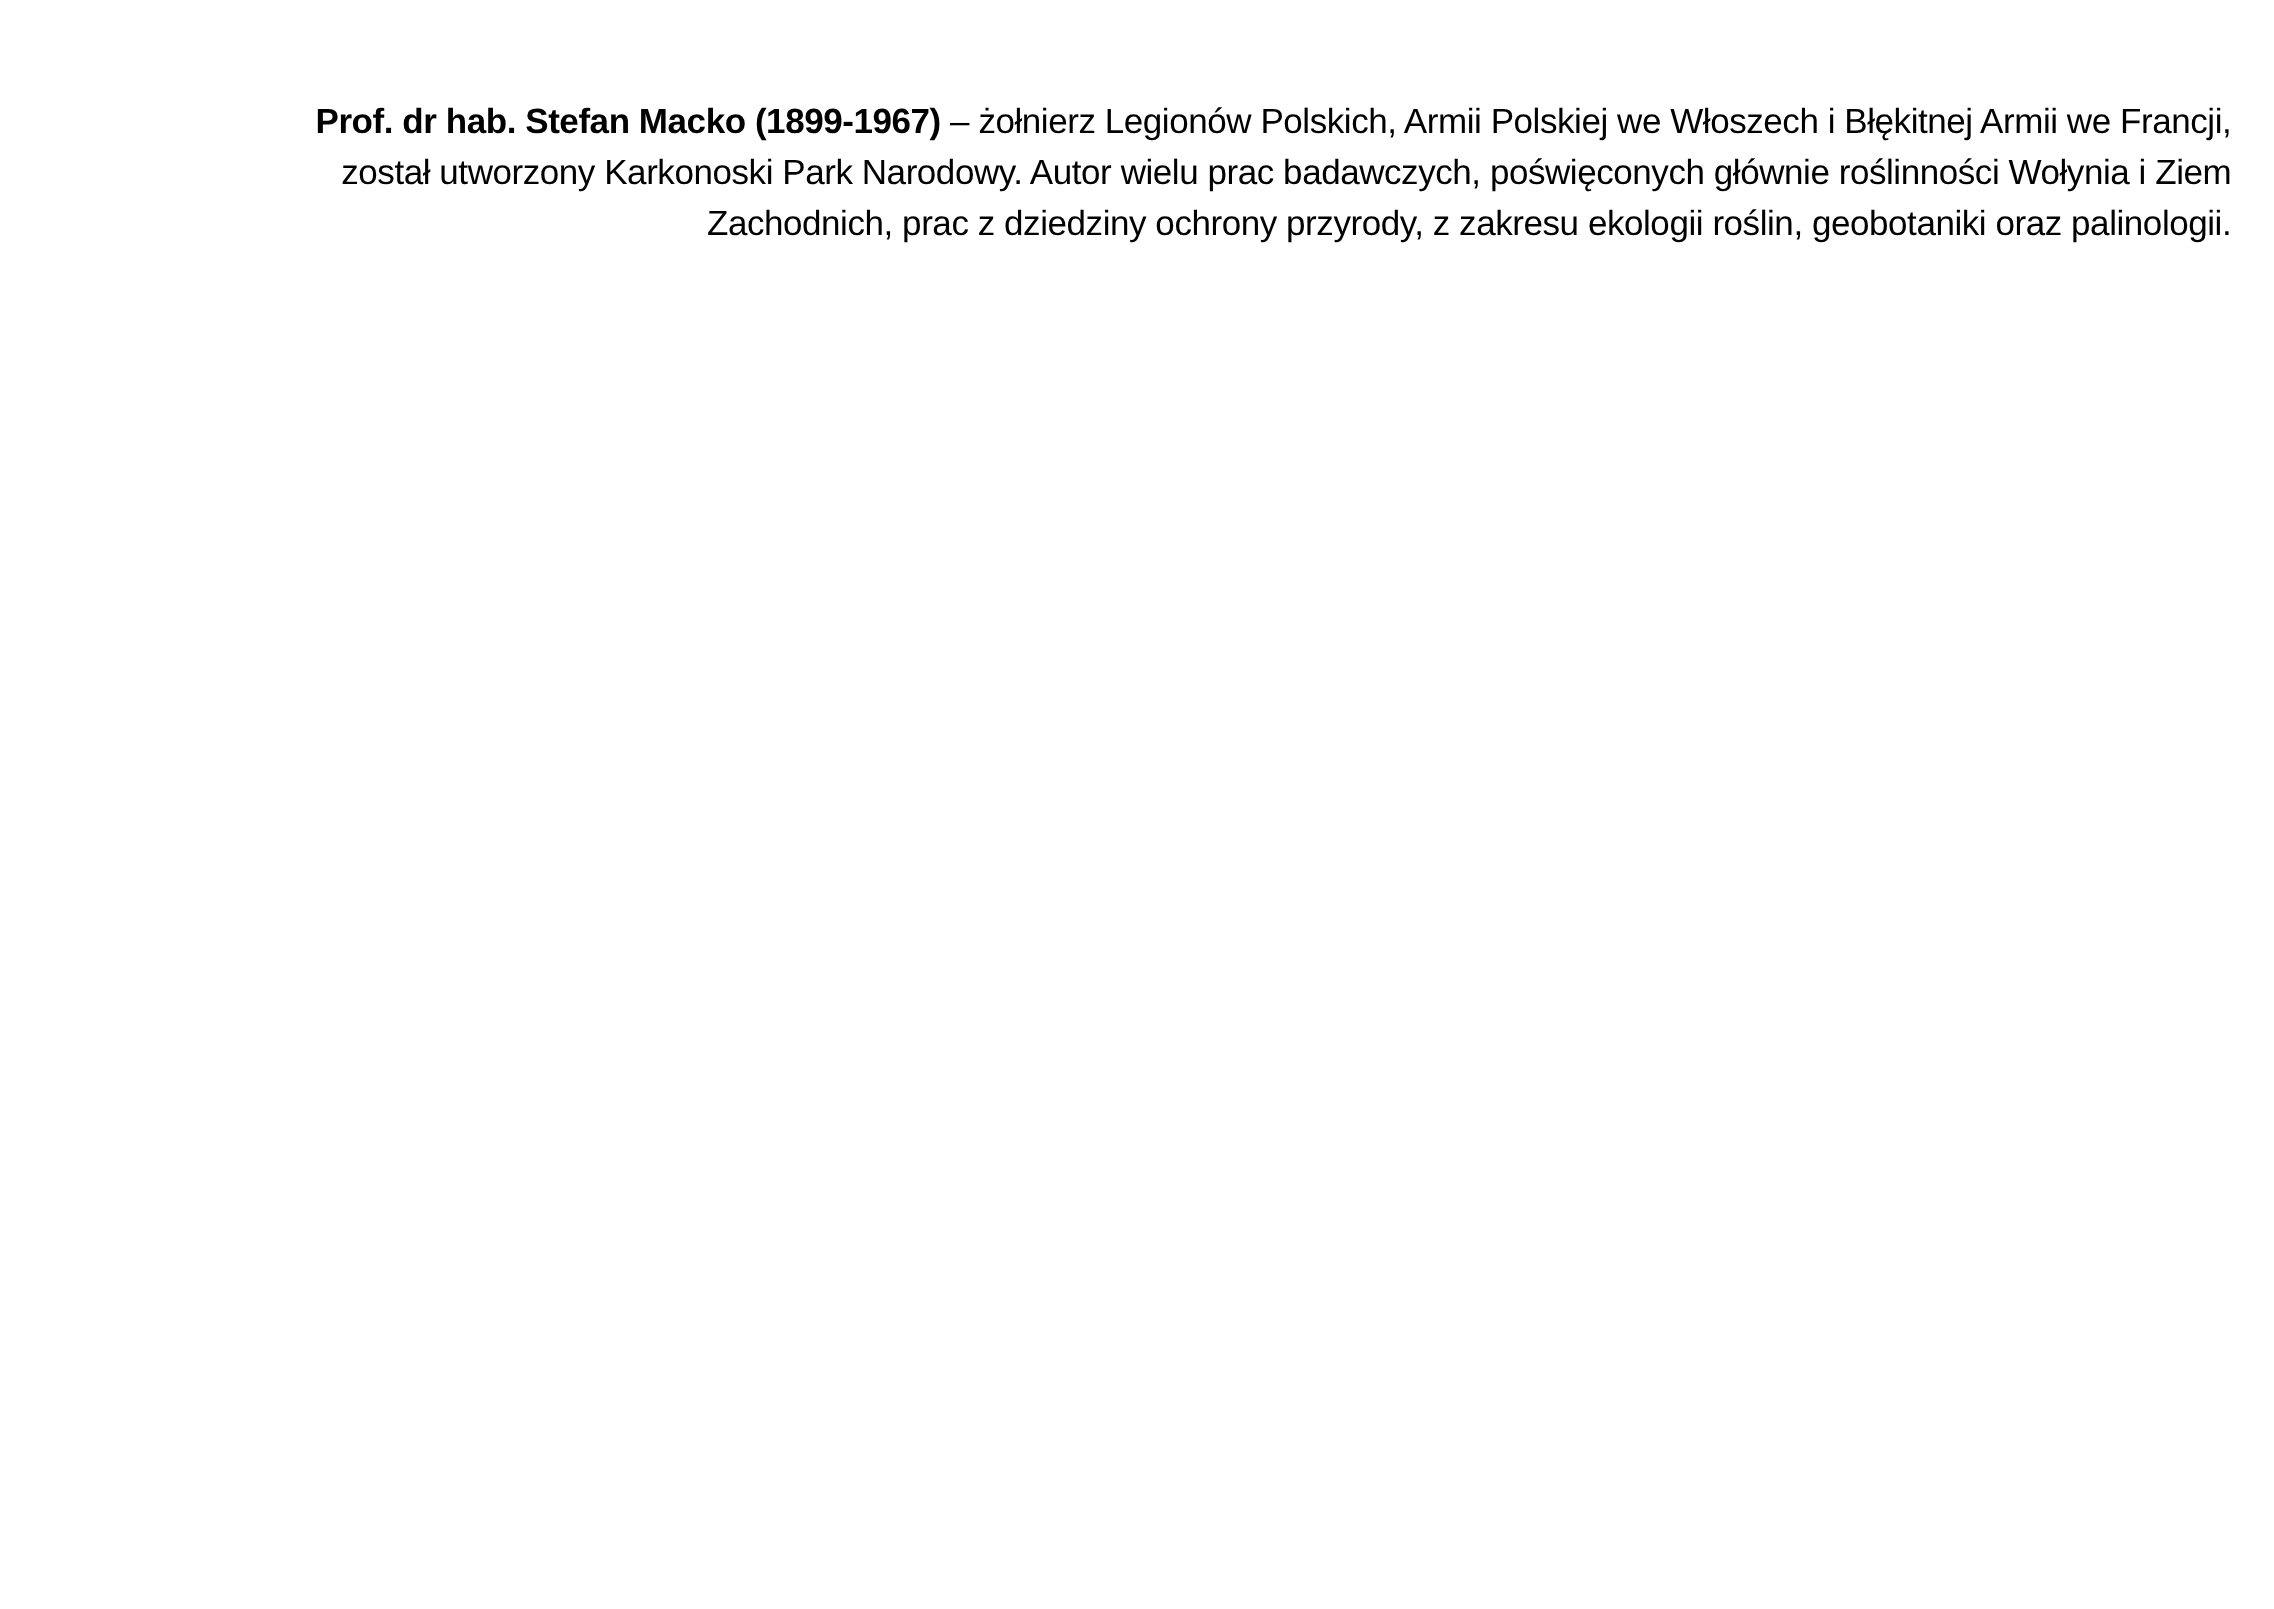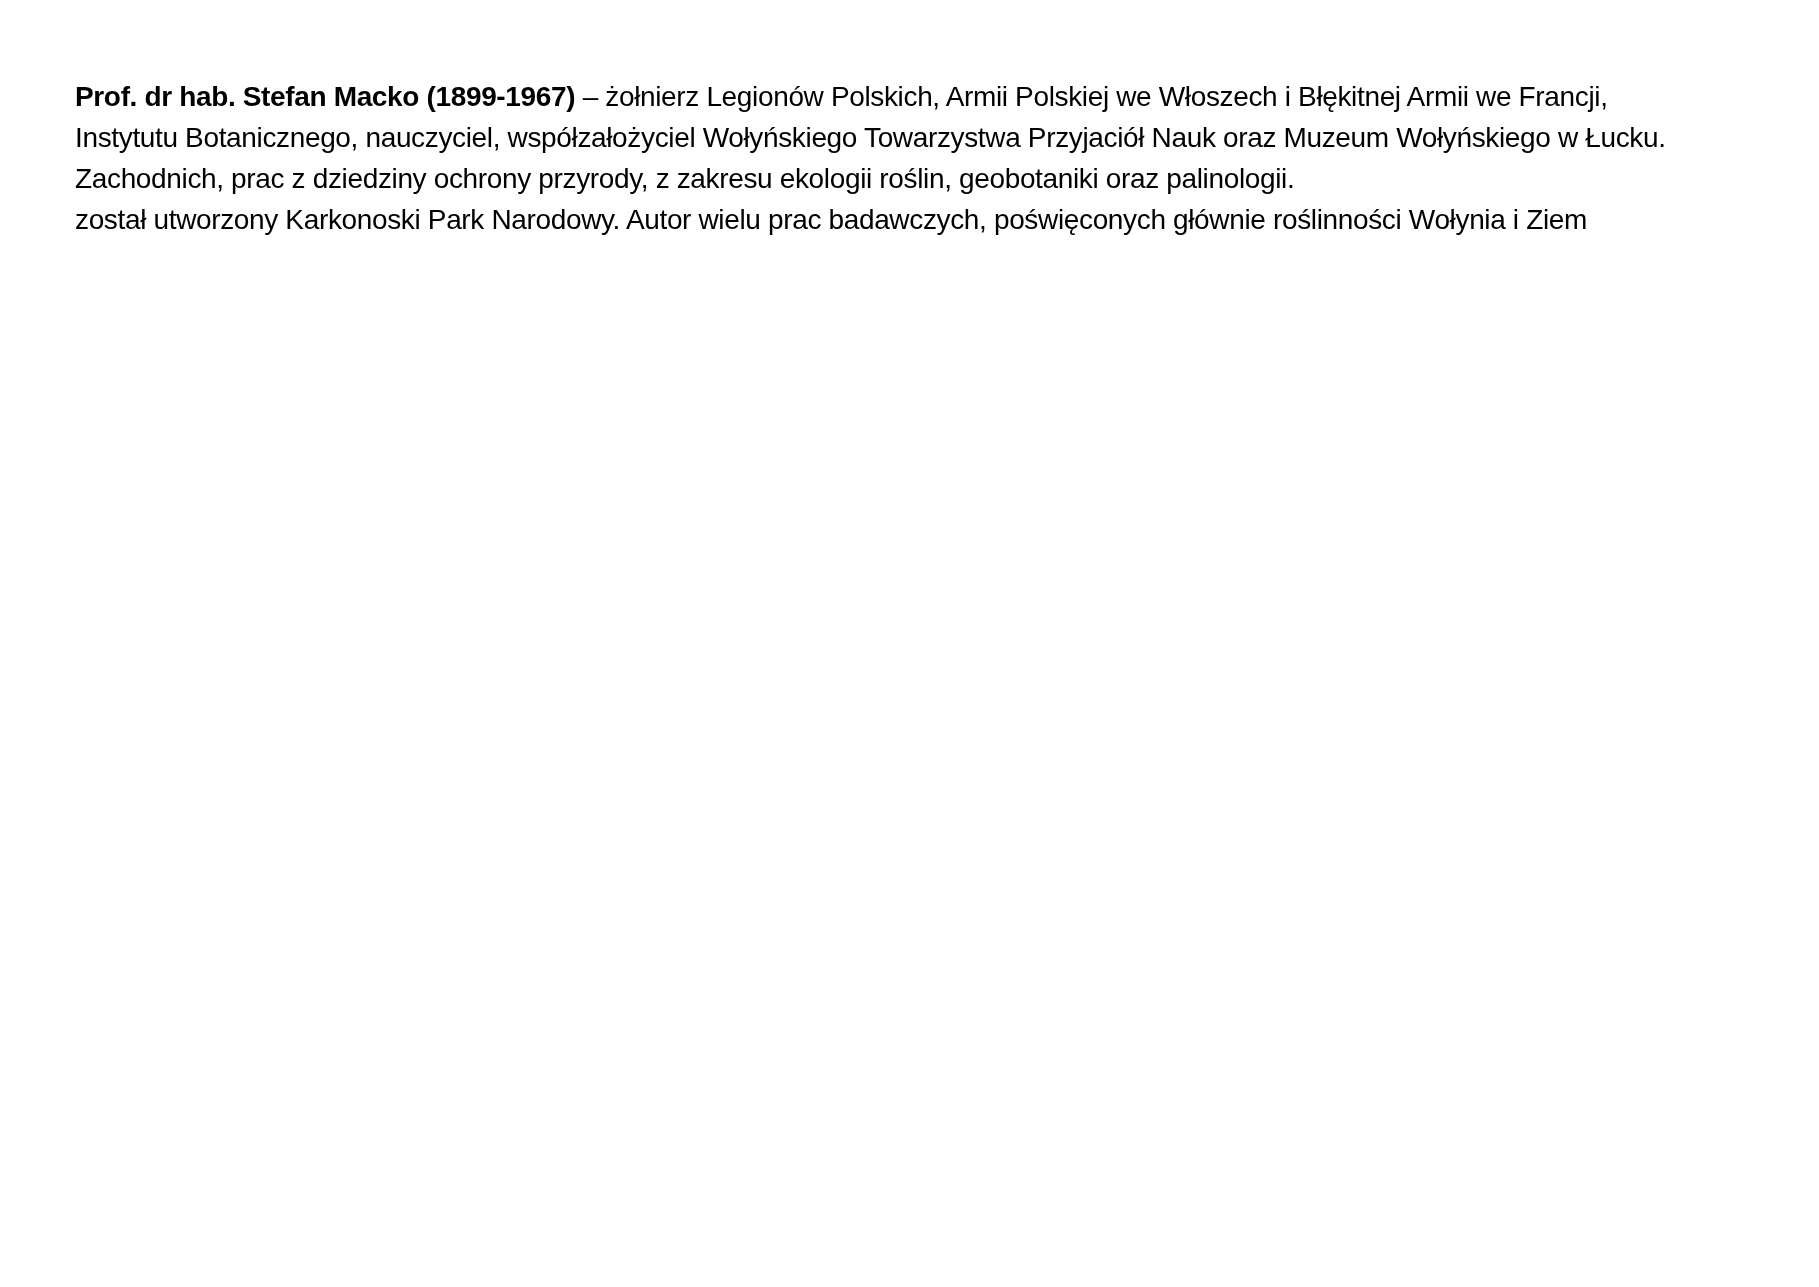--- a/index.html
+++ b/index.html
@@ -20,36 +20,34 @@
     left: 75px;
     top: 76px;
     width: 1710px;
     color: #000000;
     font-size: 28px;
     line-height: 41px;
     letter-spacing: -0.35px;
   }
   .bio-line {
     white-space: nowrap;
+    text-align: right;
   }
   .bold-lead {
     font-weight: bold;
   }
 </style>
 </head>
 <body>
 
 <div class="page">
   <div class="bio-paragraph">
     <div class="bio-line">
       <span class="bold-lead">Prof. dr hab. Stefan Macko (1899-1967)</span><span> – żołnierz Legionów Polskich, Armii Polskiej we Włoszech i Błękitnej Armii we Francji,</span>
     </div>
     <div class="bio-line">
-      <span>Instytutu Botanicznego, nauczyciel, współzałożyciel Wołyńskiego Towarzystwa Przyjaciół Nauk oraz Muzeum Wołyńskiego w Łucku.</span>
+      <span>został utworzony Karkonoski Park Narodowy. Autor wielu prac badawczych, poświęconych głównie roślinności Wołynia i Ziem</span>
     </div>
     <div class="bio-line">
       <span>Zachodnich, prac z dziedziny ochrony przyrody, z zakresu ekologii roślin, geobotaniki oraz palinologii.</span>
-    </div>
-    <div class="bio-line">
-      <span>został utworzony Karkonoski Park Narodowy. Autor wielu prac badawczych, poświęconych głównie roślinności Wołynia i Ziem</span>
     </div>
   </div>
 </div>
 
 </body></html>

